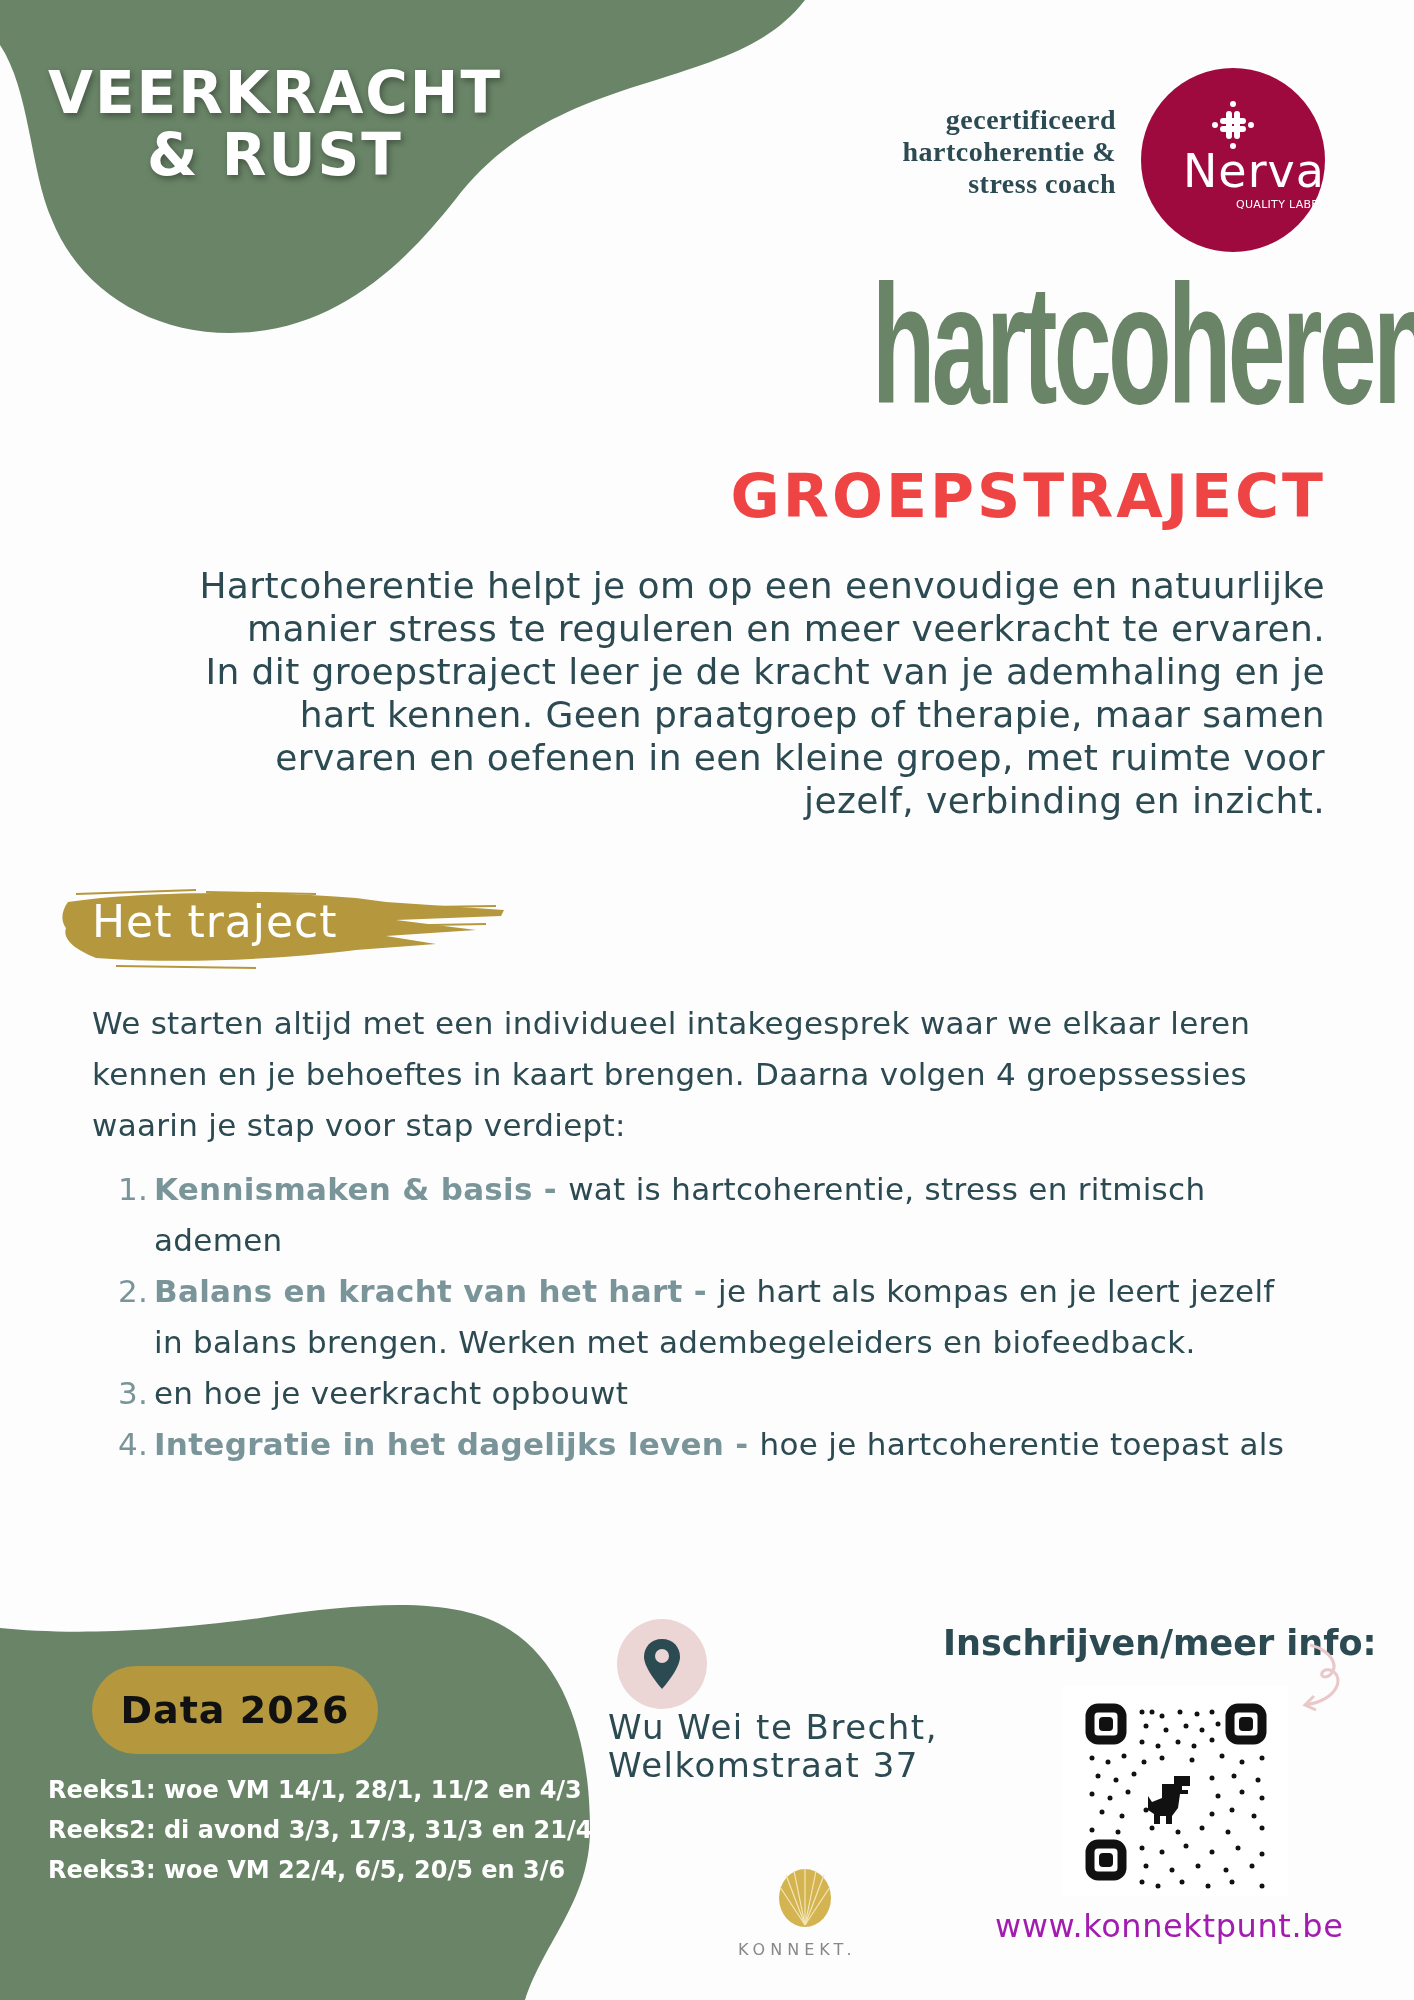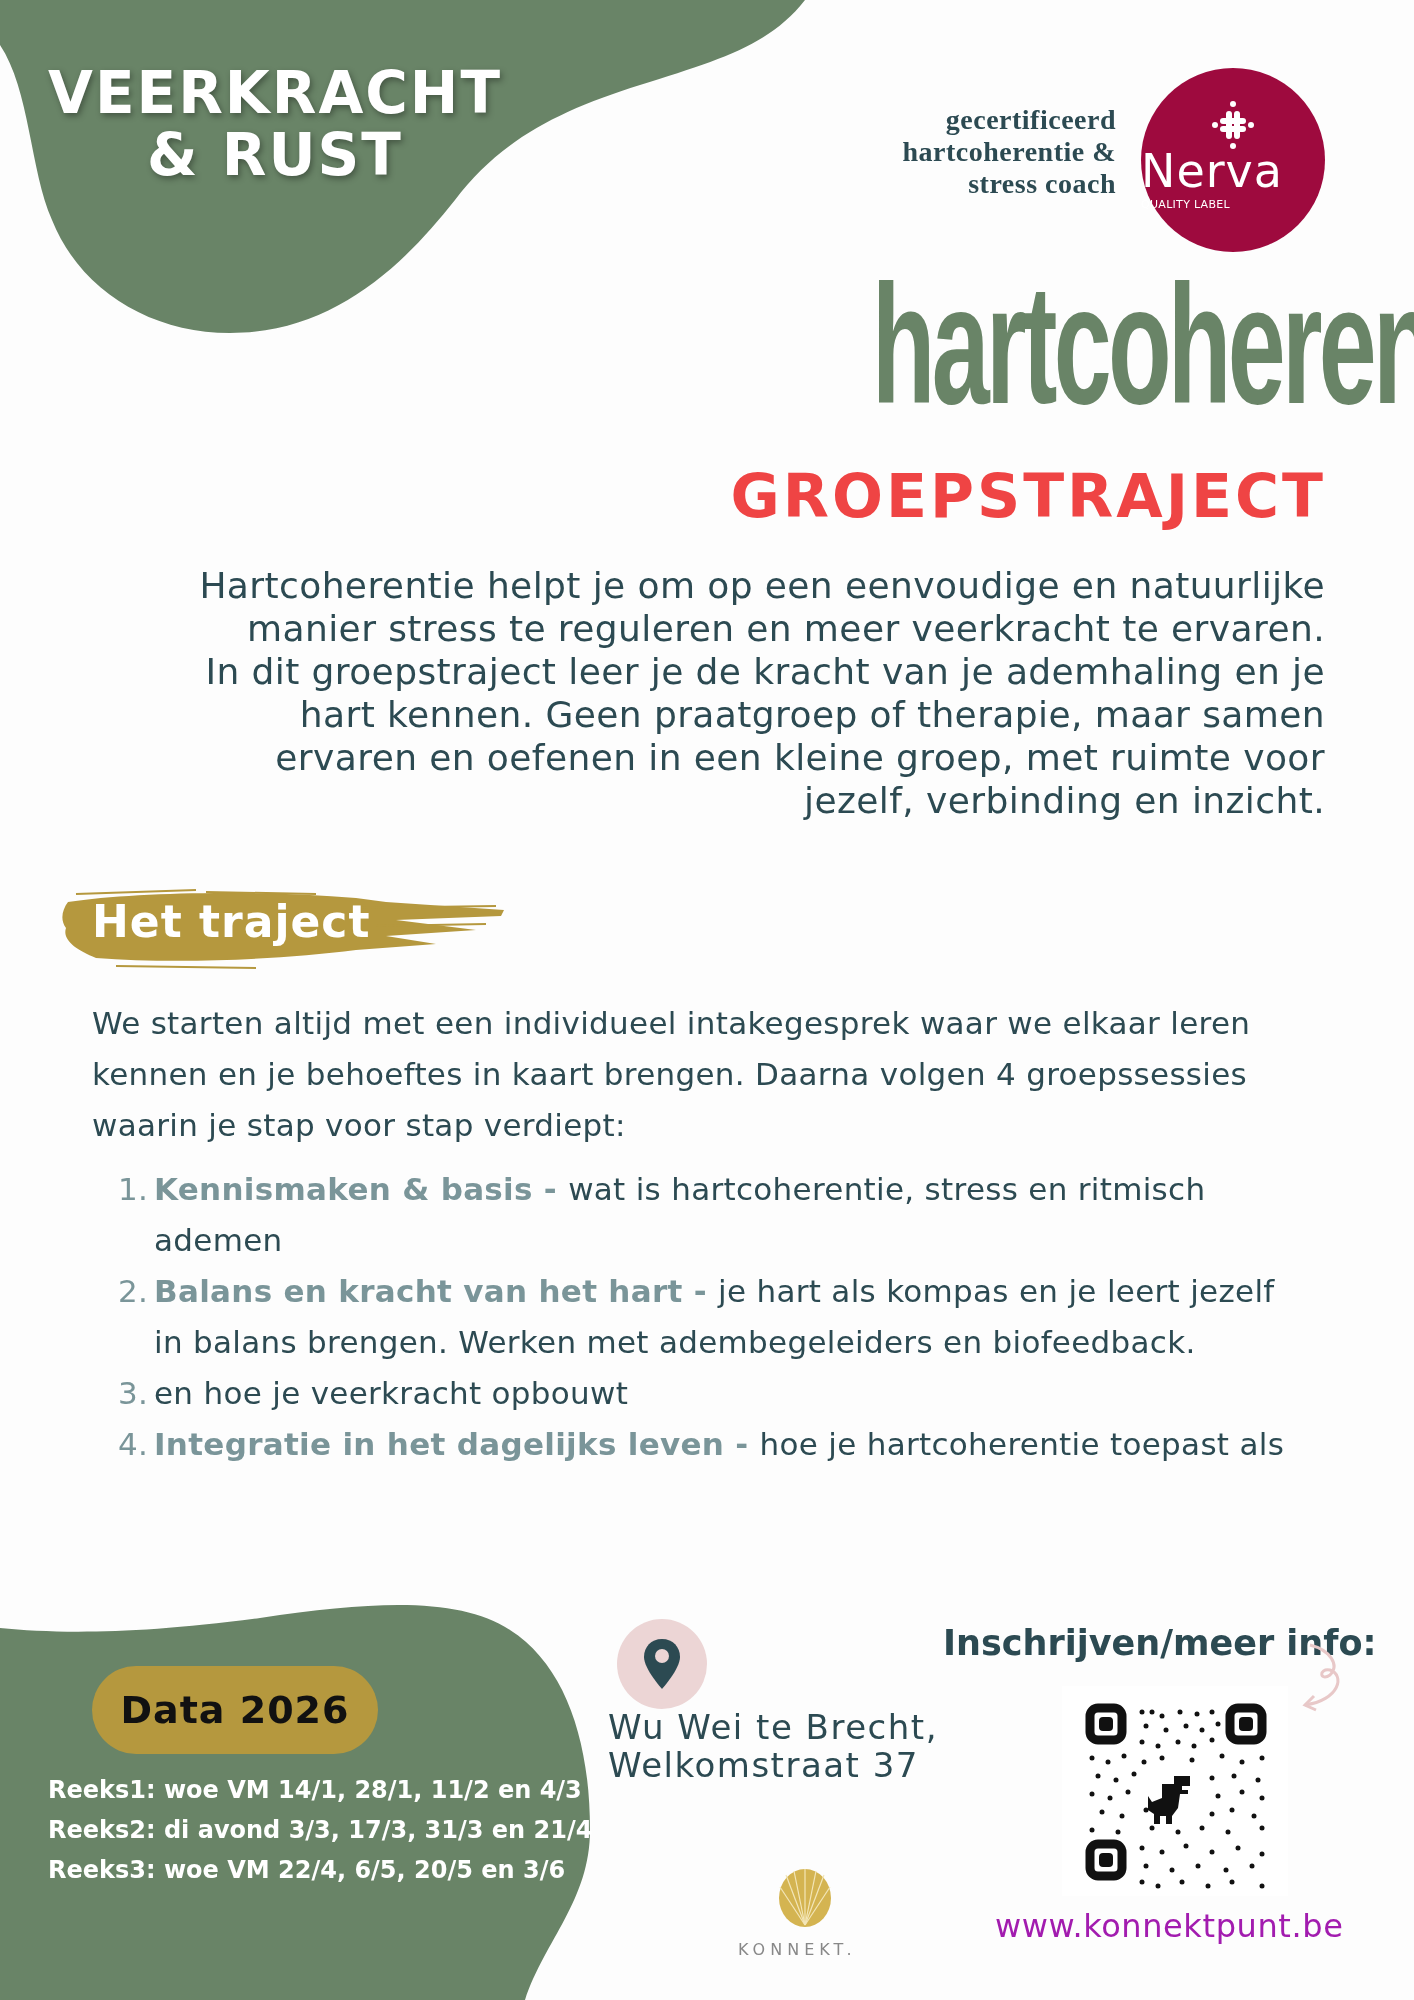--- a/index.html
+++ b/index.html
@@ -9,37 +9,37 @@
   svg.bg { position:absolute; left:0; top:0; }
 
   .top-title { left:40px; top:62px; width:470px; text-align:center; color:#fff;
     font-family:"DejaVu Sans", sans-serif; font-weight:bold; font-size:58px; line-height:62px;
     letter-spacing:2px; text-shadow:2px 3px 6px rgba(0,0,0,0.35); }
 
   .cert { right:298px; top:104px; text-align:right; font-weight:bold; font-size:28px;
     line-height:32px; color:#2c4a52; letter-spacing:0.5px;font-family:Liberation Serif, serif; }
 
   .nerva { left:1141px; top:68px; width:184px; height:184px; border-radius:50%;
-    background:#9e0a3e; color:#fff; text-align:left; }
+    background:#9e0a3e; color:#fff; text-align:right; }
   .nerva .mark { position:absolute; left:70px; top:32px; width:44px; height:50px; }
   .nerva .name { position:absolute; left:0; right:0; top:76px; font-size:46px; font-weight:normal;
     font-family:"DejaVu Sans", sans-serif; letter-spacing:1px; }
   .nerva .label { position:absolute; left:0; right:0; top:130px; font-size:11px; letter-spacing:0.3px; }
 
   .headline { left:583px; top:255px; width:760px; text-align:right; color:#698467;
     font-family:"Liberation Sans Narrow","Liberation Sans", sans-serif; font-weight:bold;
     font-size:168px; line-height:180px; letter-spacing:-6px; transform:scaleX(0.62); transform-origin:right top; }
   .sub { right:88px; top:461px; font-weight:bold; font-size:60px; line-height:70px; color:#ef4444; letter-spacing:3px; }
 
   .intro { right:89px; top:564px; width:1200px; text-align:right; font-size:36px; line-height:43px;
     color:#2c4a52; font-family:"DejaVu Sans", sans-serif; letter-spacing:0.4px; }
   .intro div { white-space:nowrap; }
 
   .brush { left:56px; top:880px; width:452px; height:92px; }
-  .section-title { left:92px; top:896px; font-weight:bold; font-size:44px; color:#fff; letter-spacing:1px; }
+  .section-title { left:92px; top:896px; font-weight:normal; font-size:44px; color:#fff; letter-spacing:1px; }
 
   .body-text { left:92px; top:998px; width:1250px; font-size:31px; line-height:51px; color:#2c4a52; letter-spacing:0.3px; }
   .body-text div { white-space:nowrap; }
 
   .steps { left:118px; top:1164px; width:1230px; font-size:31px; line-height:51px; color:#2c4a52; letter-spacing:0.3px; }
   .step { position:relative; padding-left:36px; margin-bottom:0; }
   .step .num { position:absolute; left:0; top:0; color:#7a9599; }
   .step .title { color:#7a9599; font-weight:bold; }
   .step .dash { color:#7a9599; font-weight:bold; }
   .step div { white-space:nowrap; }

